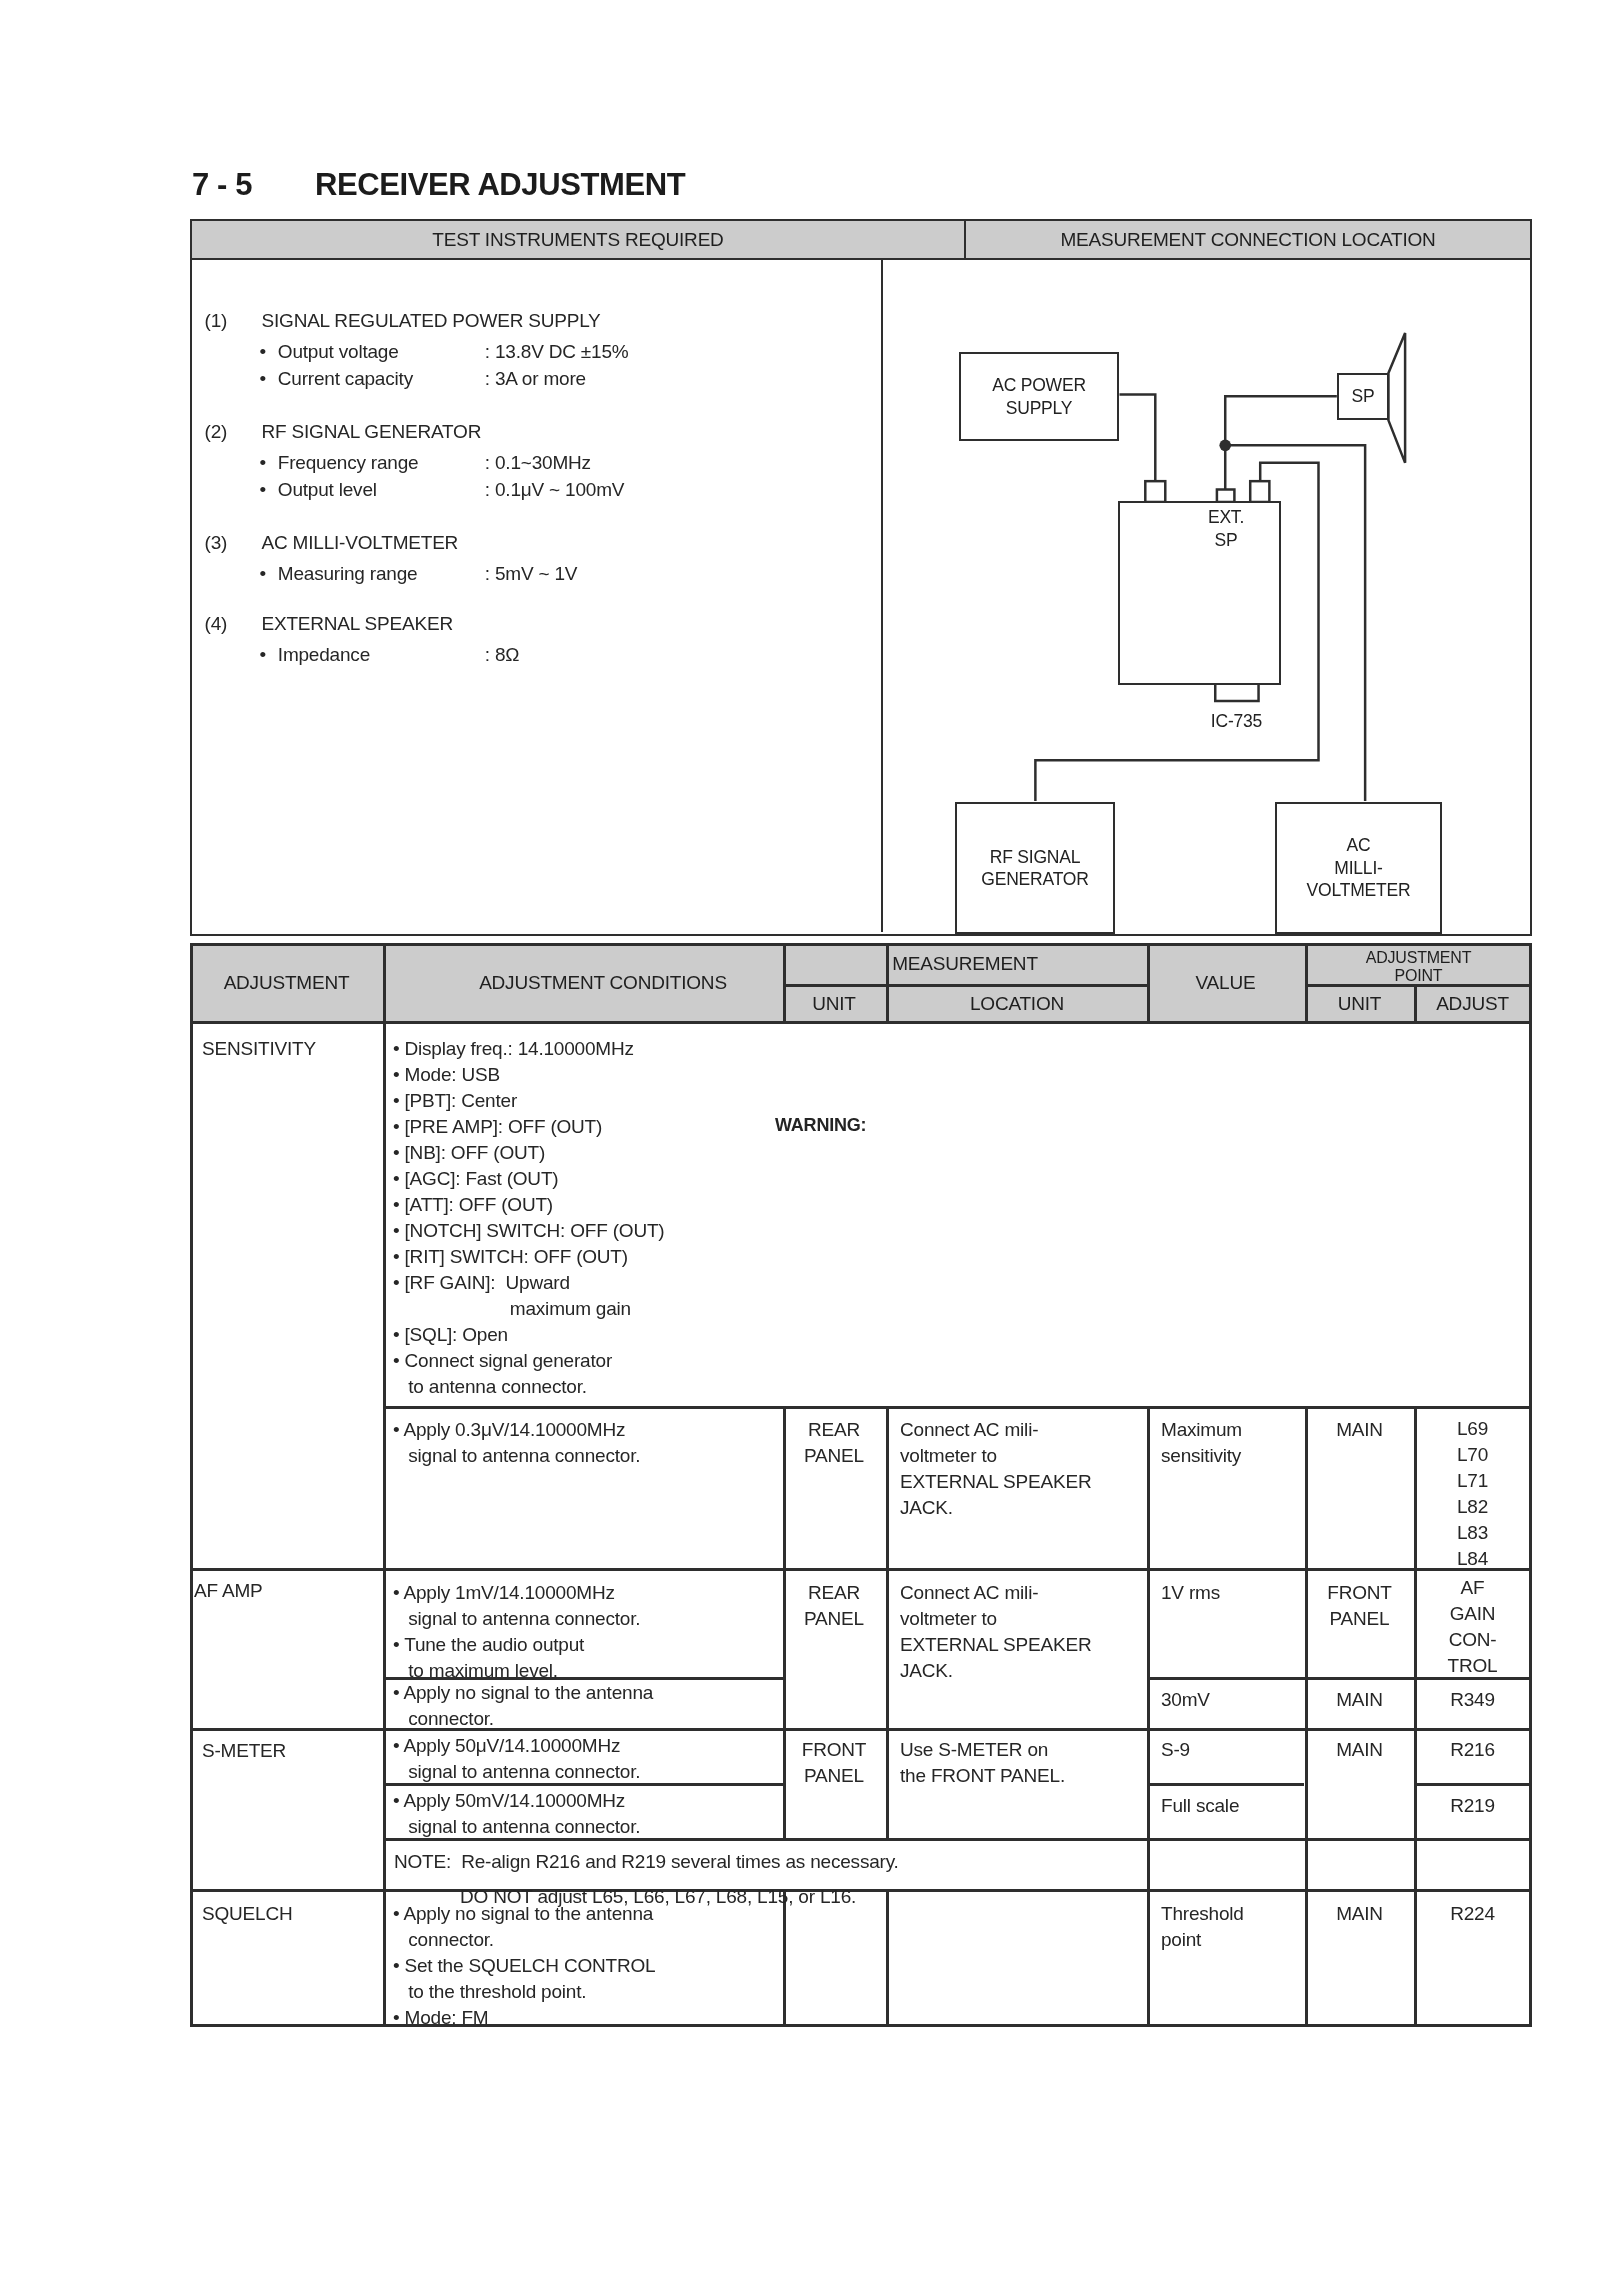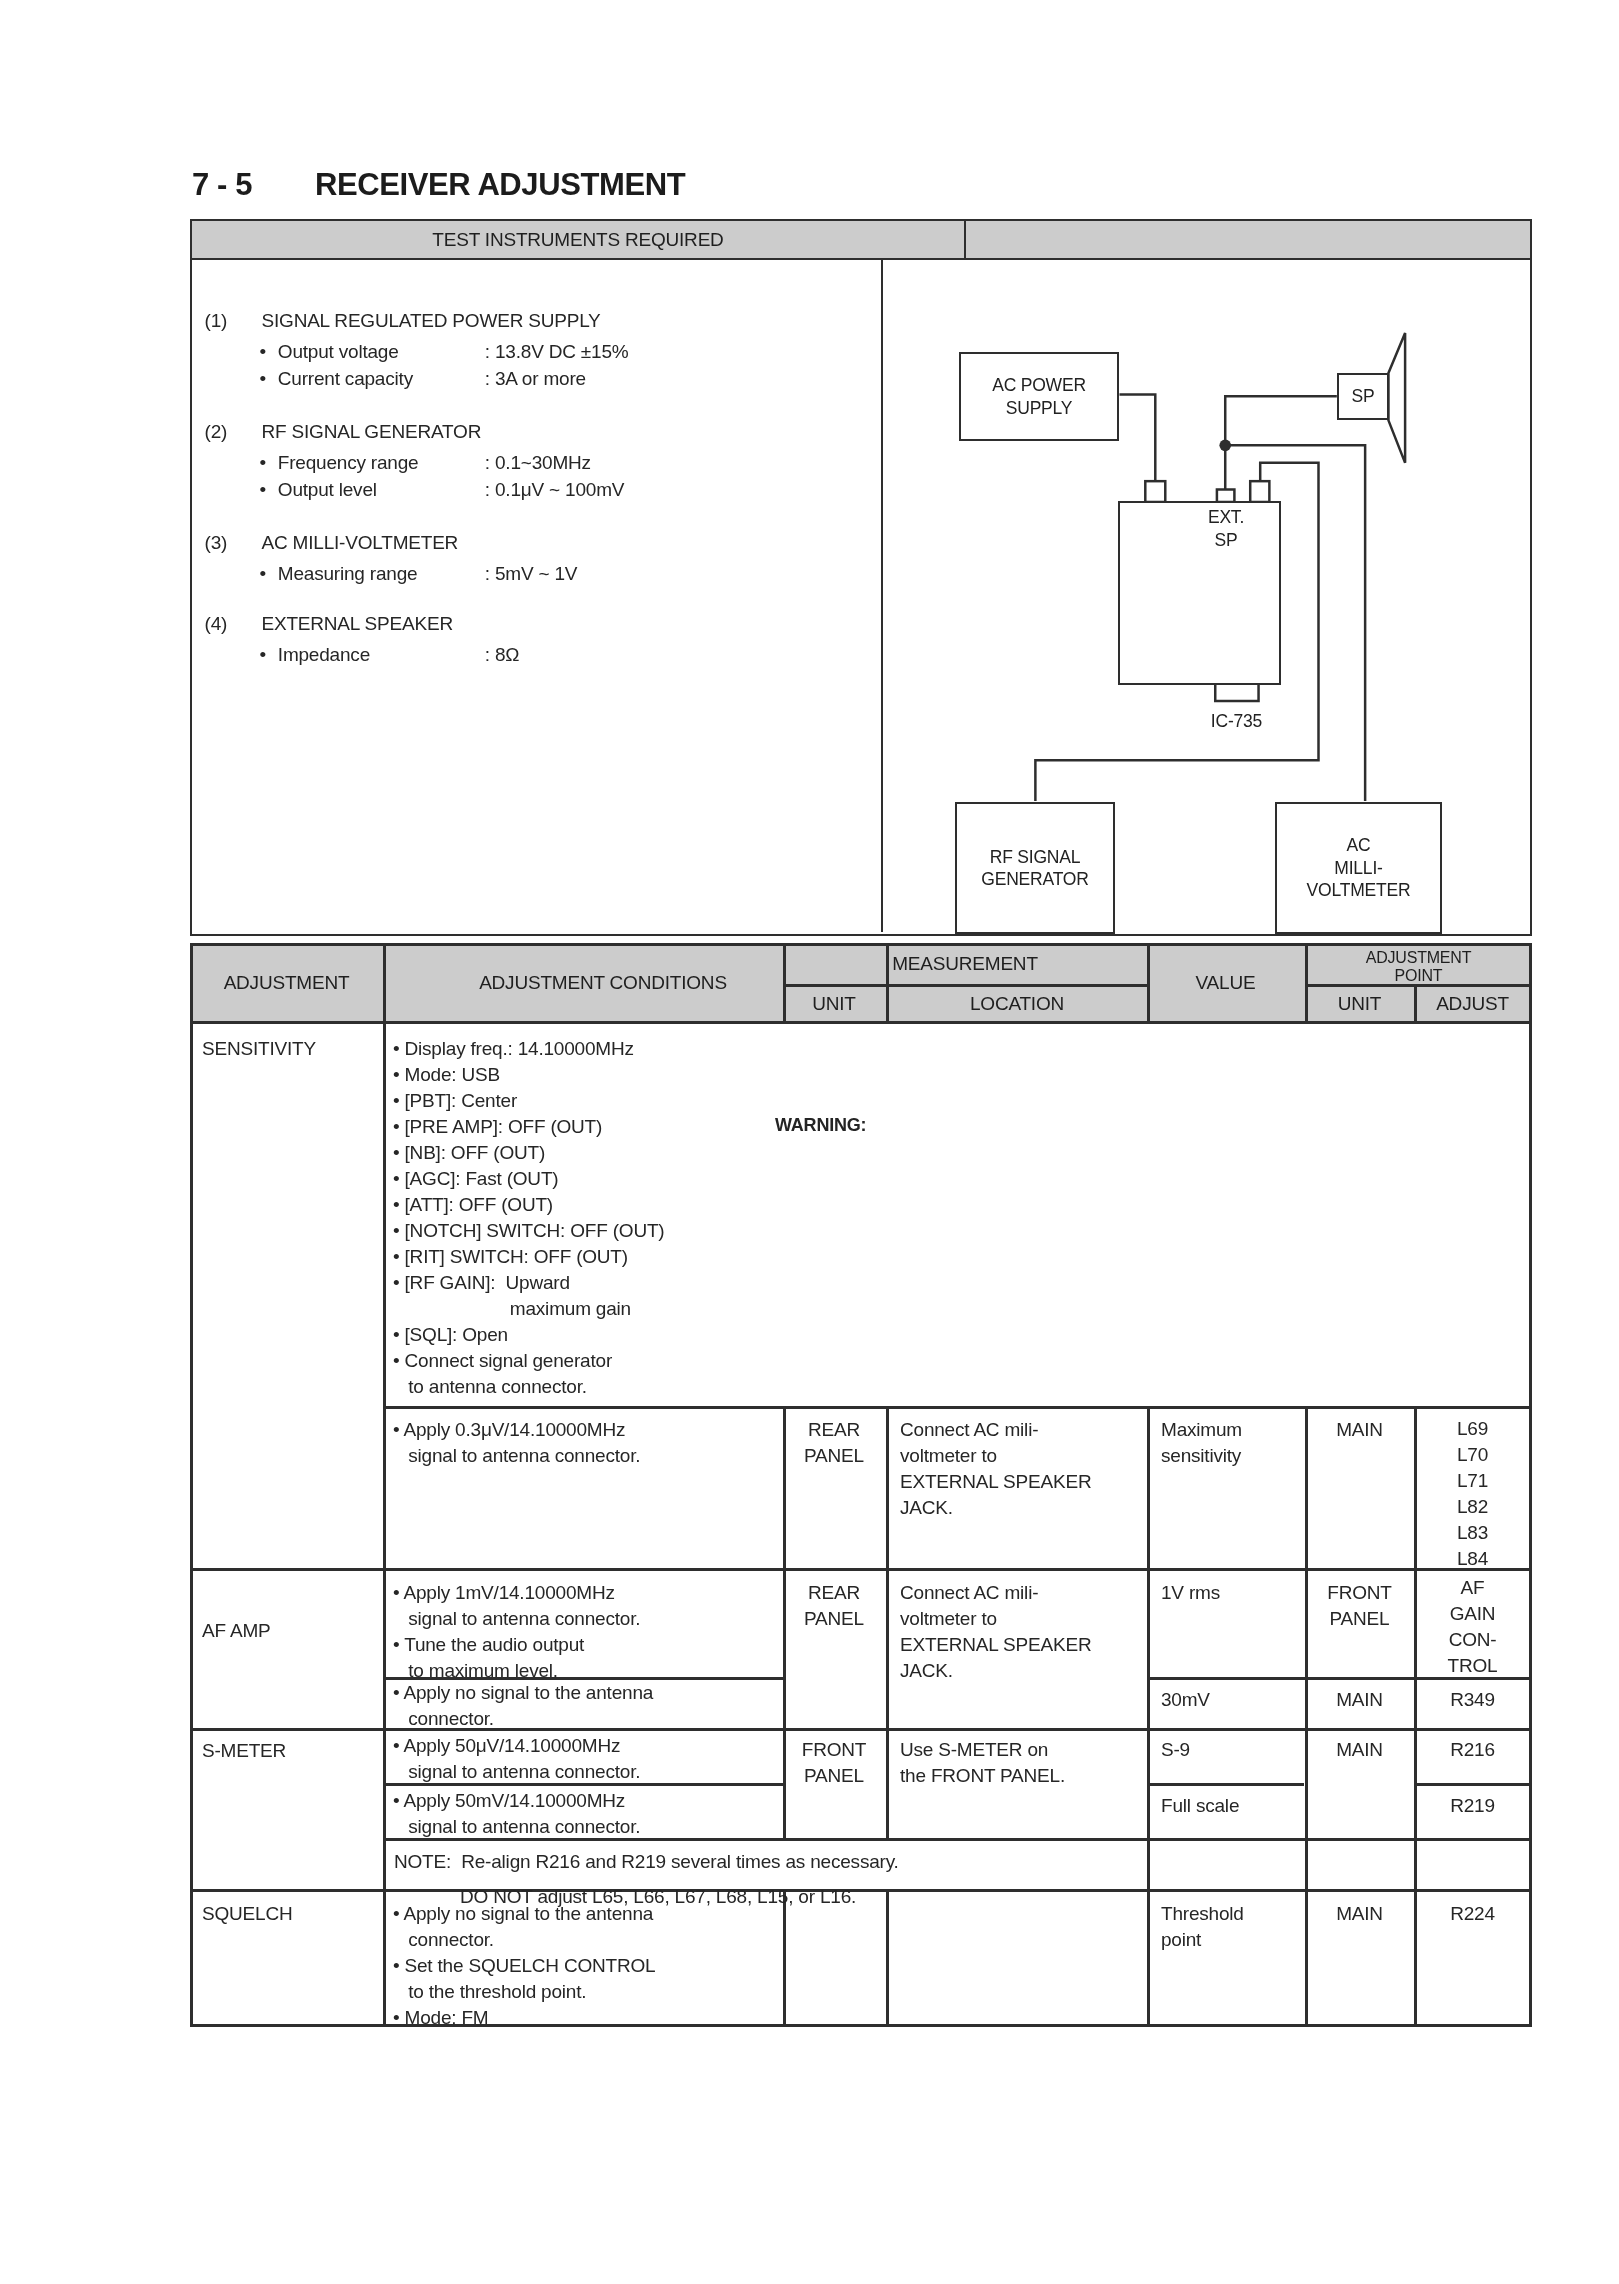--- a/index.html
+++ b/index.html
@@ -55,20 +55,21 @@
 <div class="page">
 
   <div class="abs" style="left:192px; top:167px; display:flex;">
     <span class="title">7 - 5</span>
     <span class="title" style="margin-left:63px;">RECEIVER ADJUSTMENT</span>
   </div>
 
   <div class="abs t1">
     <div class="t1head">
       <div class="hc left">TEST INSTRUMENTS REQUIRED</div>
+      <div class="hc right">MEASUREMENT CONNECTION LOCATION</div>
     </div>
     <div class="t1body">
       <div class="t1col-left">
 
         <div class="inst" style="top:47px;">
           <div class="head">
               <span class="num">(1)</span>
               <span>SIGNAL REGULATED POWER SUPPLY</span>
             </div>
           <div class="spec" style="margin-top:3.3px;">
@@ -239,21 +240,21 @@
     <div class="cell pre" style="left:1161px; top:1417px; width:142px;">Maximum
 sensitivity</div>
     <div class="cell pre ctr" style="left:1305px; top:1417px; width:109px;">MAIN</div>
     <div class="cell pre ctr" style="left:1414px; top:1416px; width:117px;">L69
 L70
 L71
 L82
 L83
 L84</div>
 
-    <div class="cell" style="left:202px; top:1578px;margin-top:40px;">AF AMP</div>
+    <div class="cell" style="left:194px; top:1578px;">AF AMP</div>
     <div class="cell pre" style="left:393px; top:1580px; width:383px;">• Apply 1mV/14.10000MHz
    signal to antenna connector.
 • Tune the audio output
    to maximum level.</div>
     <div class="cell pre ctr" style="left:783px; top:1580px; width:102px;">REAR
 PANEL</div>
     <div class="cell pre" style="left:900px; top:1580px; width:242px;">Connect AC mili-
 voltmeter to
 EXTERNAL SPEAKER
 JACK.</div>

